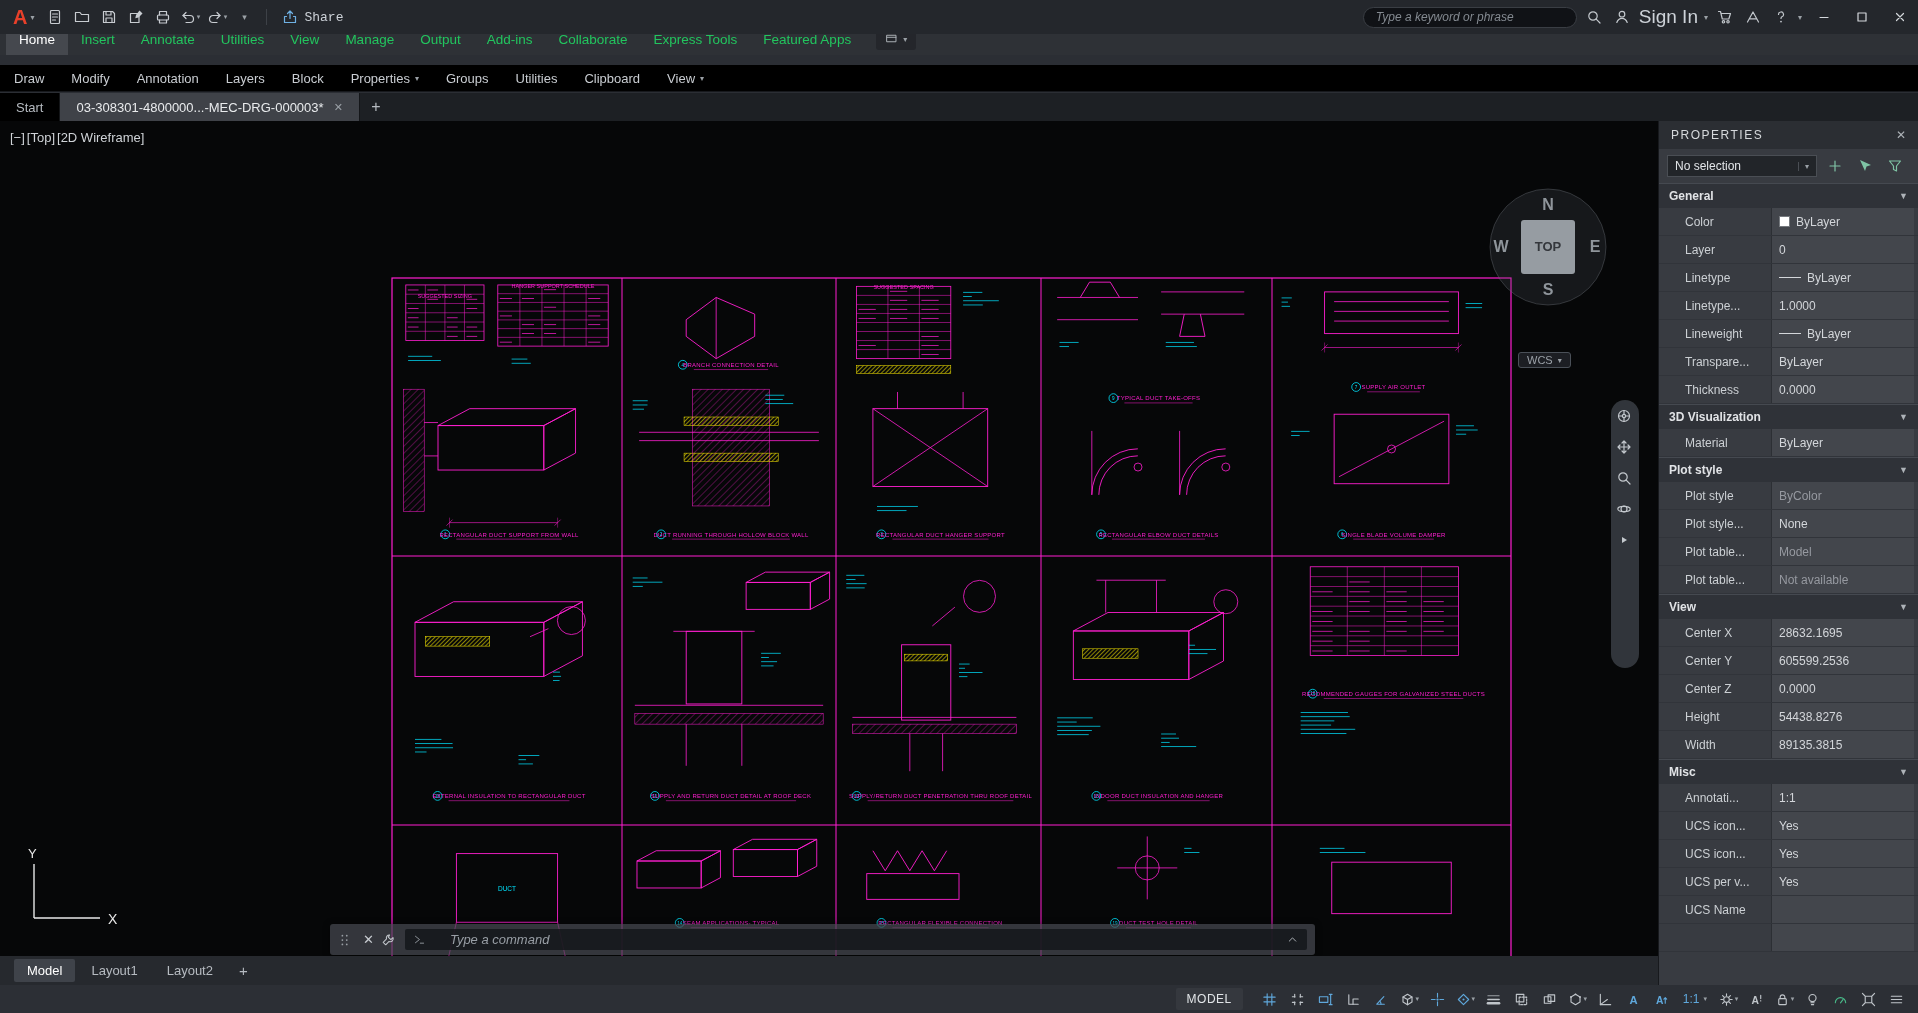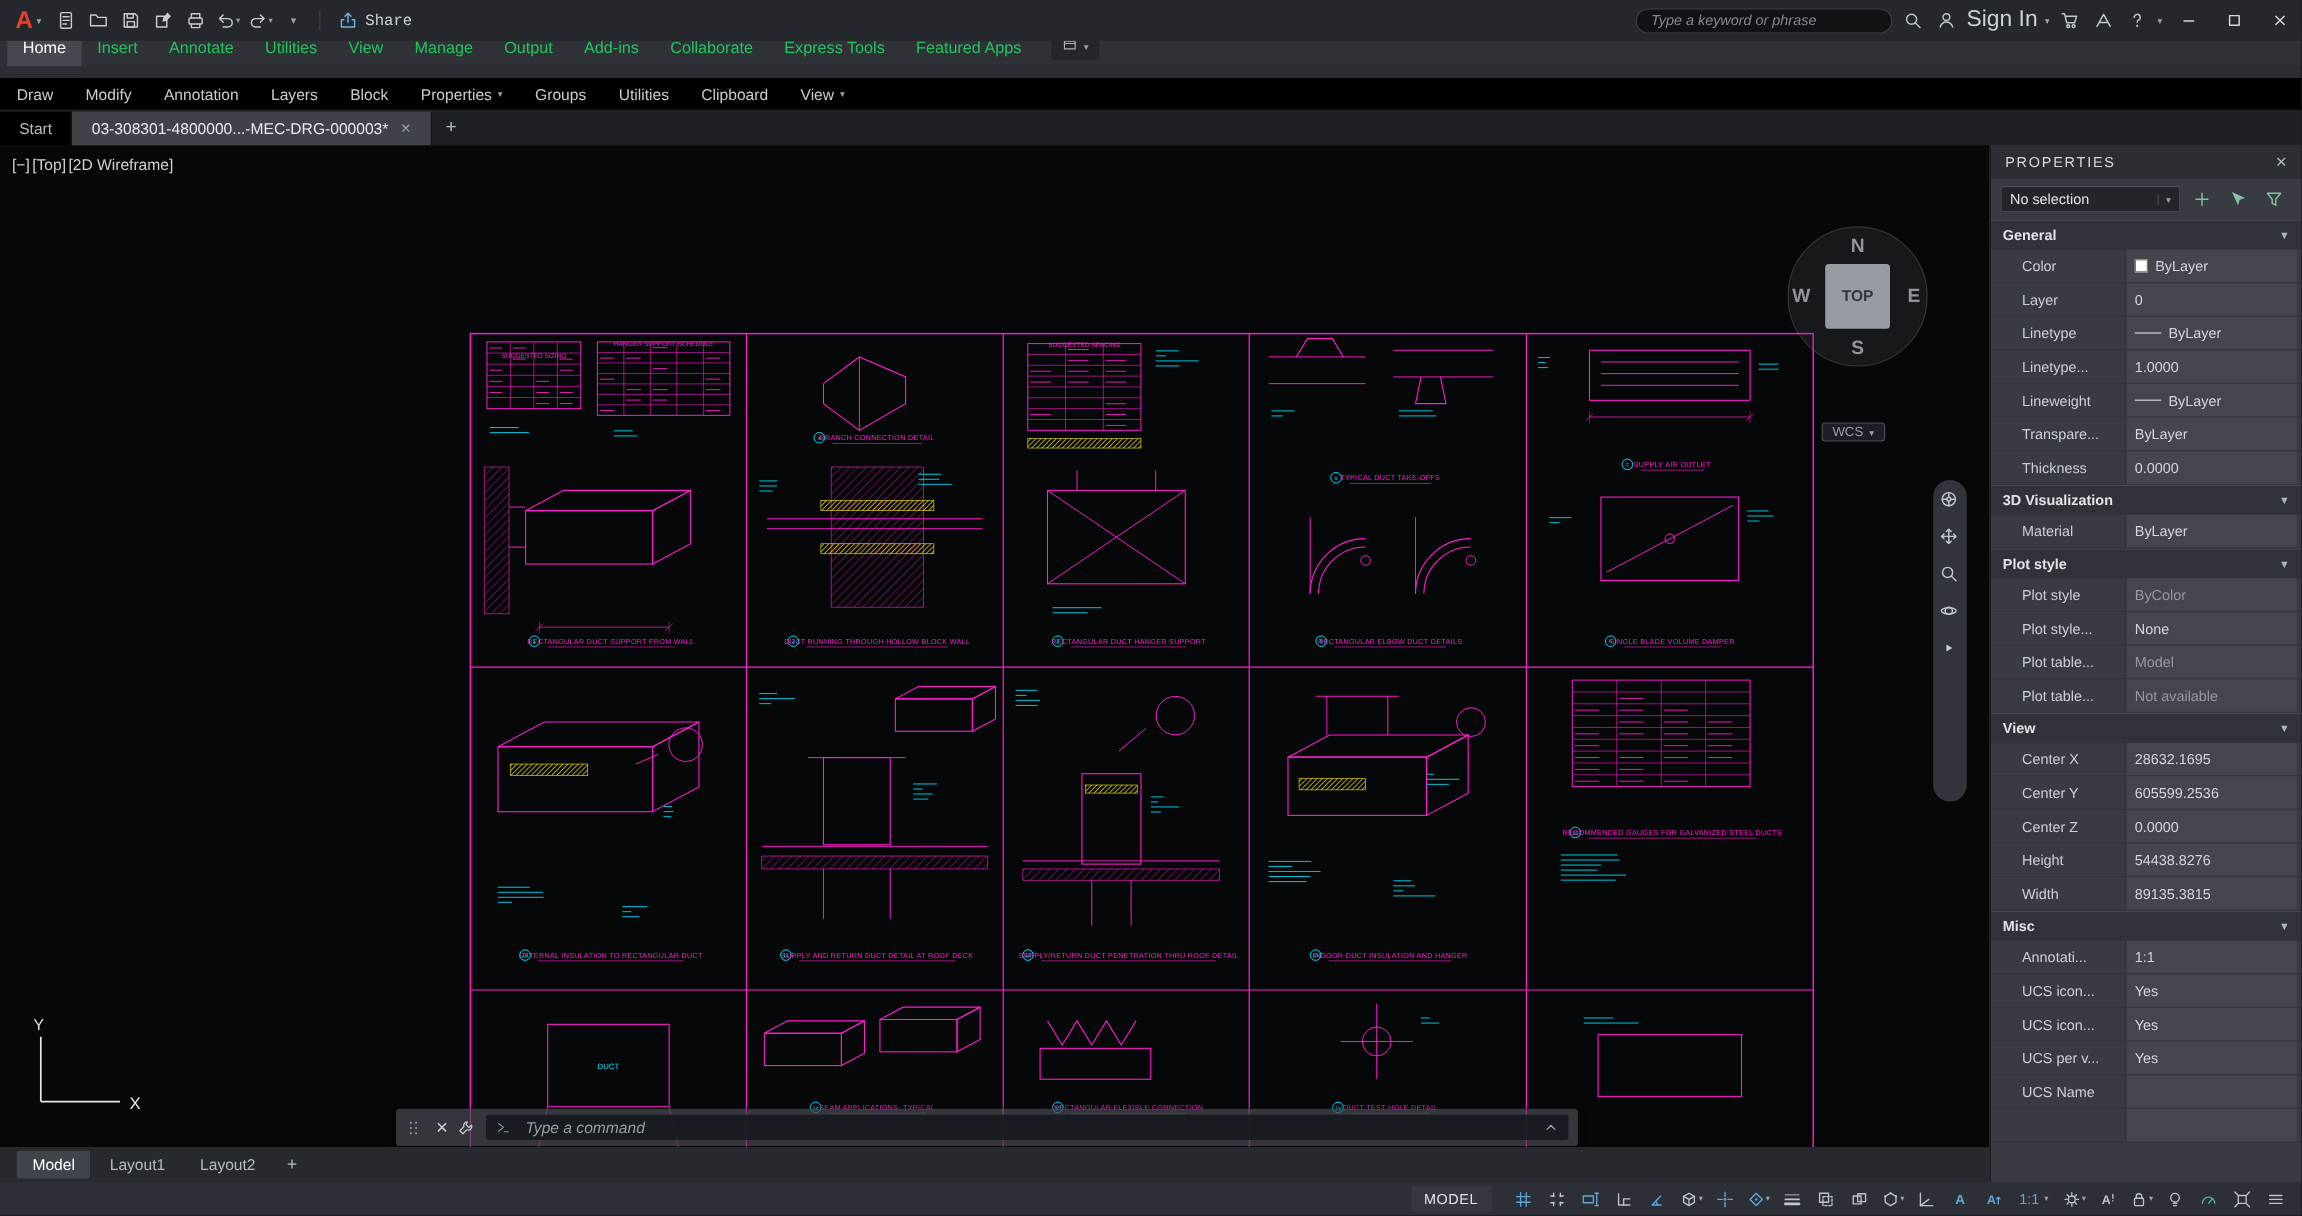--- a/index.html
+++ b/index.html
@@ -69,21 +69,21 @@
   .nav-icn{width:18px;height:18px;color:#c3c8cd;cursor:pointer;display:flex}
   .ucs{position:absolute;left:16px;bottom:20px;z-index:4}
 
   .command-bar{position:absolute;left:330px;top:803px;width:985px;height:31px;background:rgba(70,74,80,.72);
                border-radius:3px;z-index:40;display:flex;align-items:center;padding:0 8px;
                box-shadow:0 1px 6px rgba(0,0,0,.5)}
   .cmd-grip{color:#9aa0a6;display:flex;margin-right:4px;cursor:grab}
   .cmd-x{color:#c9cdd2;font-size:13px;margin:0 7px;cursor:pointer}
   .cmd-wrench{color:#c3c8cd;display:flex;cursor:pointer}
   .cmd-input{flex:1;height:21px;background:rgba(20,22,26,.85);border-radius:2px;display:flex;
-             align-items:center;padding:0 8px;gap:12px;margin-left:10px}
+             align-items:center;padding:0 8px;gap:24px;margin-left:10px}
   .cmd-text{font-size:13px;font-style:italic;color:#989ea5}
   .cmd-prompt-icon{color:#8f959b;display:flex}
   .cmd-up{margin-left:auto;color:#aeb3b8;cursor:pointer;display:flex}
 
   .watermark{position:absolute;left:806px;top:882px;width:300px;text-align:center;z-index:60;pointer-events:none}
   .wm-latin{font-size:30px;color:rgba(255,255,255,.55);letter-spacing:.5px;margin-top:-8px;
             font-family:"DejaVu Sans",sans-serif}
 
   
   #layout-row{position:absolute;left:0;top:956px;width:1658px;height:29px;background:#26292e;

